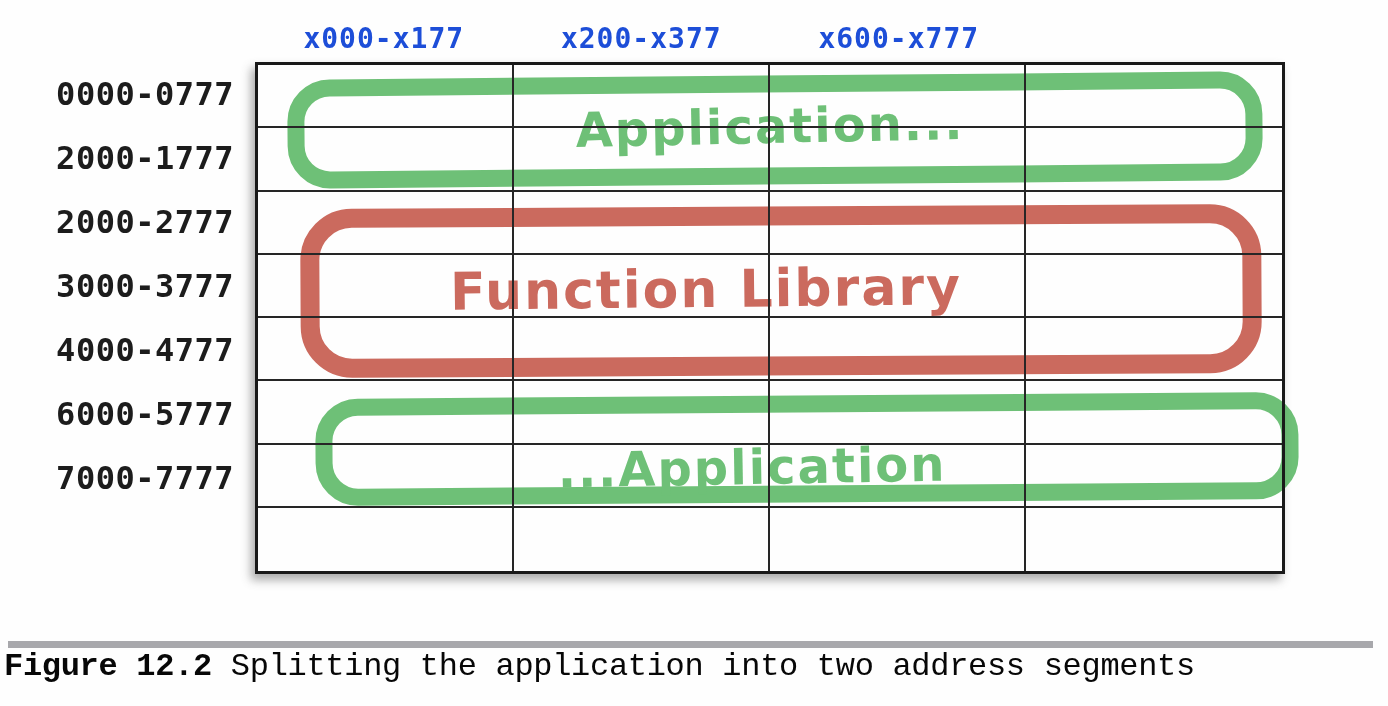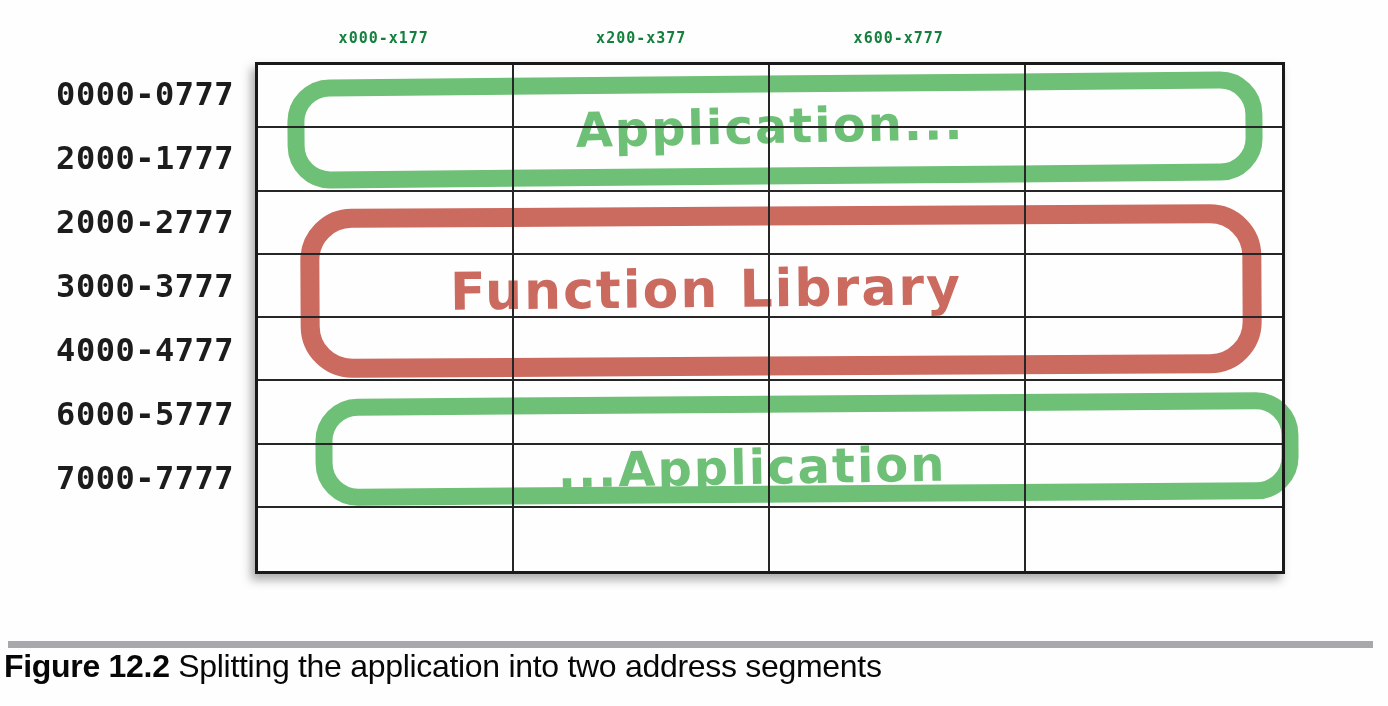--- a/index.html
+++ b/index.html
@@ -10,21 +10,21 @@
   .page { position:absolute; inset:0; background:#fefefe; }
 
   
   .col-headers {
     position:absolute; left:255px; top:20px; width:1030px; height:36px;
     display:grid; grid-template-columns:repeat(4,1fr);
   }
   .col-header {
     display:flex; align-items:center; justify-content:center;
     font-family:"DejaVu Sans Mono", monospace; font-weight:bold;
-    font-size:15px; color:#15803d; letter-spacing:1px;
+    font-size:28px; color:#1d4ed8; letter-spacing:1px;
   }
 
   
   .row-labels {
     position:absolute; left:52px; top:62px; width:182px; height:512px;
     display:grid; grid-template-rows:repeat(8,1fr);
   }
   .row-label {
     display:flex; align-items:center; justify-content:flex-end;
     font-family:"DejaVu Sans Mono", monospace; font-weight:bold;
@@ -50,21 +50,21 @@
     letter-spacing:2px;
   }
 
   
   .caption-rule {
     position:absolute; left:8px; top:641px; width:1365px; height:7px;
     background:#a8a8ac;
   }
   .caption {
     position:absolute; left:4px; top:648px; width:1370px; margin:0;
-    font-family:Liberation Sans, sans-serif; font-size:32px; color:#070707;
+    font-family:Liberation Mono, monospace; font-size:32px; color:#070707;
     letter-spacing:-0.3px;
   }
   .caption b { font-weight:bold; }
 </style>
 </head>
 <body>
 
 <div class="page">
 
   <div class="col-headers">

